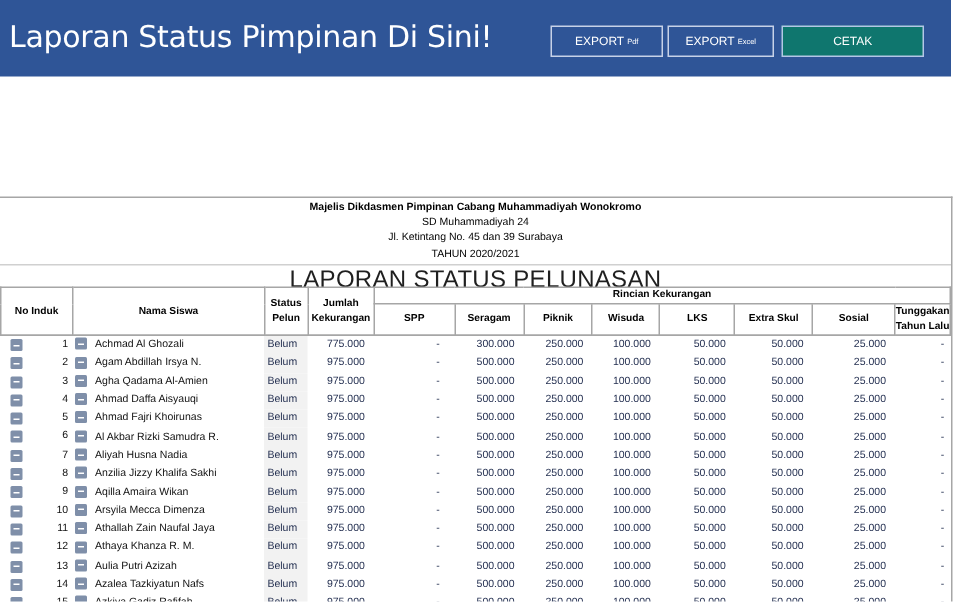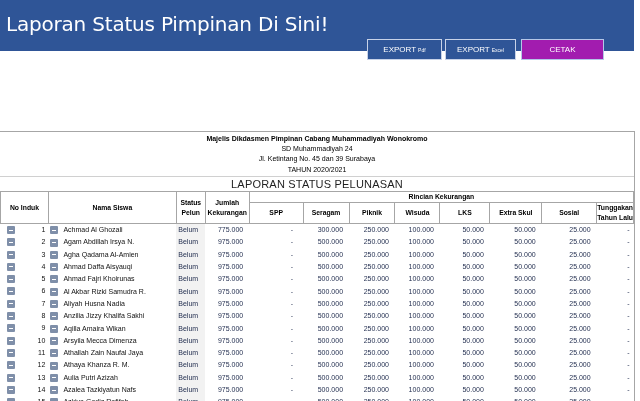--- a/index.html
+++ b/index.html
@@ -1,28 +1,28 @@
 <!DOCTYPE html>
 <html><head>
 <meta charset="utf-8">
 <style>
   html, body { margin:0; padding:0; }
   body { width:640px; height:401px; overflow:hidden; background:#ffffff; font-family:"Liberation Sans", sans-serif; position:relative; }
   .topbar { position:absolute; left:0; top:0; width:634px; height:51px; background:#2f5597; }
   .topbar .title { position:absolute; left:6px; top:12px; color:#ffffff; font-size:20px; font-family:"DejaVu Sans", sans-serif; letter-spacing:-0.2px; }
-  .btn { position:absolute; top:17px; height:21px; box-sizing:border-box; border:1px solid #c7d2e8; color:#ffffff; font-size:8px; display:flex; align-items:center; justify-content:center; cursor:pointer;margin-top:22px; }
+  .btn { position:absolute; top:17px; height:21px; box-sizing:border-box; border:1px solid #c7d2e8; color:#ffffff; font-size:8px; display:flex; align-items:center; justify-content:center; cursor:pointer; }
   .btn small { font-size:5px; margin-left:2px; }
   .btn-pdf { left:367px; width:75px; background:#2f5597; }
   .btn-excel { left:445px; width:71px; background:#2f5597; }
-  .btn-cetak { left:521px; width:83px; background:#a21caf; border-color:#b4c6e7; }
+  .btn-cetak { left:521px; width:95px; background:#0f766e; border-color:#b4c6e7; }
 
   .sheet { position:absolute; left:0; top:131px; width:634px; height:270px; border-top:1px solid #a6a6a6; border-right:1px solid #a6a6a6; }
   .hdr-line { position:absolute; left:0; width:634px; text-align:center; font-size:7px; color:#000; }
   .hdr-line.bold { font-weight:bold; }
-  .lap-title { position:absolute; left:0; top:46px; width:634px; text-align:center; font-size:11px; color:#1f1f1f; letter-spacing:0.2px; }
+  .lap-title { position:absolute; left:0; top:46px; width:634px; text-align:center; font-size:16px; color:#1f1f1f; letter-spacing:0.2px; }
   .sep { position:absolute; left:0; width:634px; height:0; border-top:1px solid #d0d0d0; }
 
   table.grid { position:absolute; left:0; top:59px; border-collapse:collapse; table-layout:fixed; font-size:7px; }
   table.grid th { font-weight:bold; color:#000; border:1px solid #a6a6a6; padding:0; text-align:center; vertical-align:middle; font-size:6.8px; line-height:10px; }
   table.grid td { padding:0; height:12.3px; line-height:12px; white-space:nowrap; color:#1f2b4d; }
   .c-num { text-align:right; padding-right:6px !important; }
   .c-dash { text-align:right; padding-right:10px !important; }
   .c-status { background:#f2f2f2; padding-left:2px !important; color:#1f2b4d; }
   .c-name { padding-left:3px !important; color:#111; }
   .minus { display:inline-block; width:8px; height:8px; background:#7f8fa9; border-radius:1px; position:relative; vertical-align:middle; }

